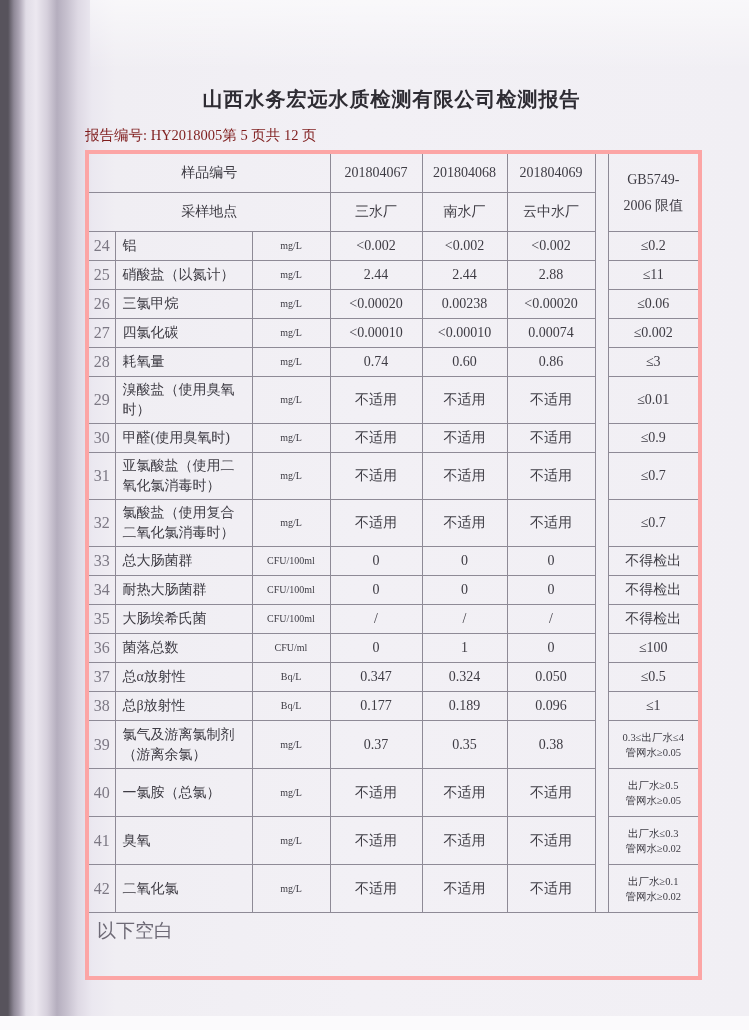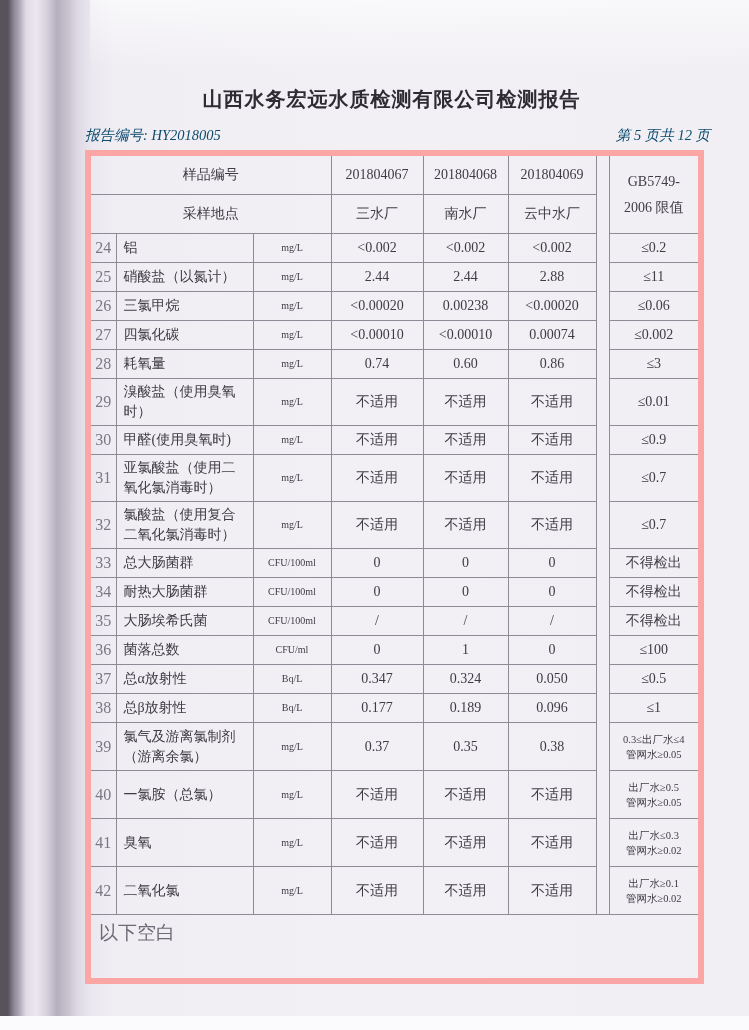--- a/index.html
+++ b/index.html
@@ -27,37 +27,37 @@
     pointer-events:none;
   }
   .paper-content{position:absolute;left:85px;top:0;width:613px;}
   .doc-title{
     position:absolute;top:86px;left:0;width:613px;text-align:center;
     font-family:Liberation Mono, monospace;
     font-weight:700;font-size:20px;letter-spacing:1px;color:#2e2c33;
   }
   .meta-row{
     position:absolute;top:126px;left:0;width:625px;
-    display:flex;justify-content:space-between;align-items:baseline;
-    font-size:14.5px;color:#0c4a6e;font-style:italic;
+    display:flex;justify-content:flex-start;align-items:baseline;
+    font-size:14.5px;color:#7f1d1d;
   }
   table.report{
     position:absolute;top:150px;left:0;
     border-collapse:collapse;table-layout:fixed;width:613px;
     font-size:14px;color:#3e3c44;
   }
   table.report col.c-no{width:28px;}
   table.report col.c-name{width:137px;}
   table.report col.c-unit{width:78px;}
   table.report col.c-v1{width:92px;}
   table.report col.c-v2{width:85px;}
   table.report col.c-v3{width:88px;}
   table.report col.c-sp{width:13px;}
   table.report col.c-lim{width:92px;}
-  table.report{border:6px solid #fca5a5;}
+  table.report{border:4px solid #fca5a5;}
   .report th,.report td{
     border:1px solid #8e8a96;padding:3px 4px;
     font-weight:normal;text-align:center;vertical-align:middle;
     line-height:20px;overflow:hidden;
   }
   .report th{height:32px;}
   .report td.spacer,.report th.spacer{border-top:none;border-bottom:none;padding:0;}
   .report tr.data-row{height:29px;}
   .report tr.data-row.tall{height:48px;}
   .report td.col-no{color:#7c7884;font-size:16px;}

